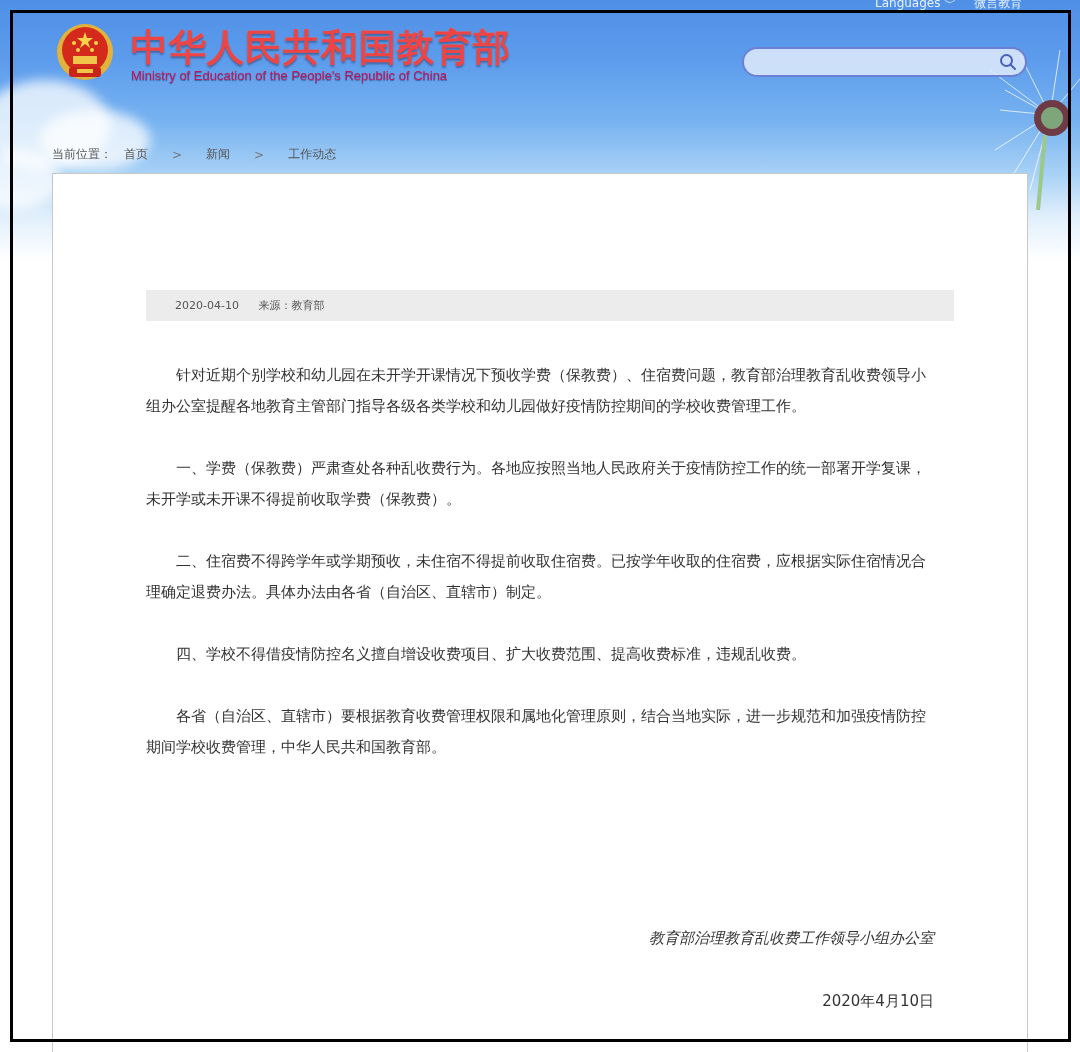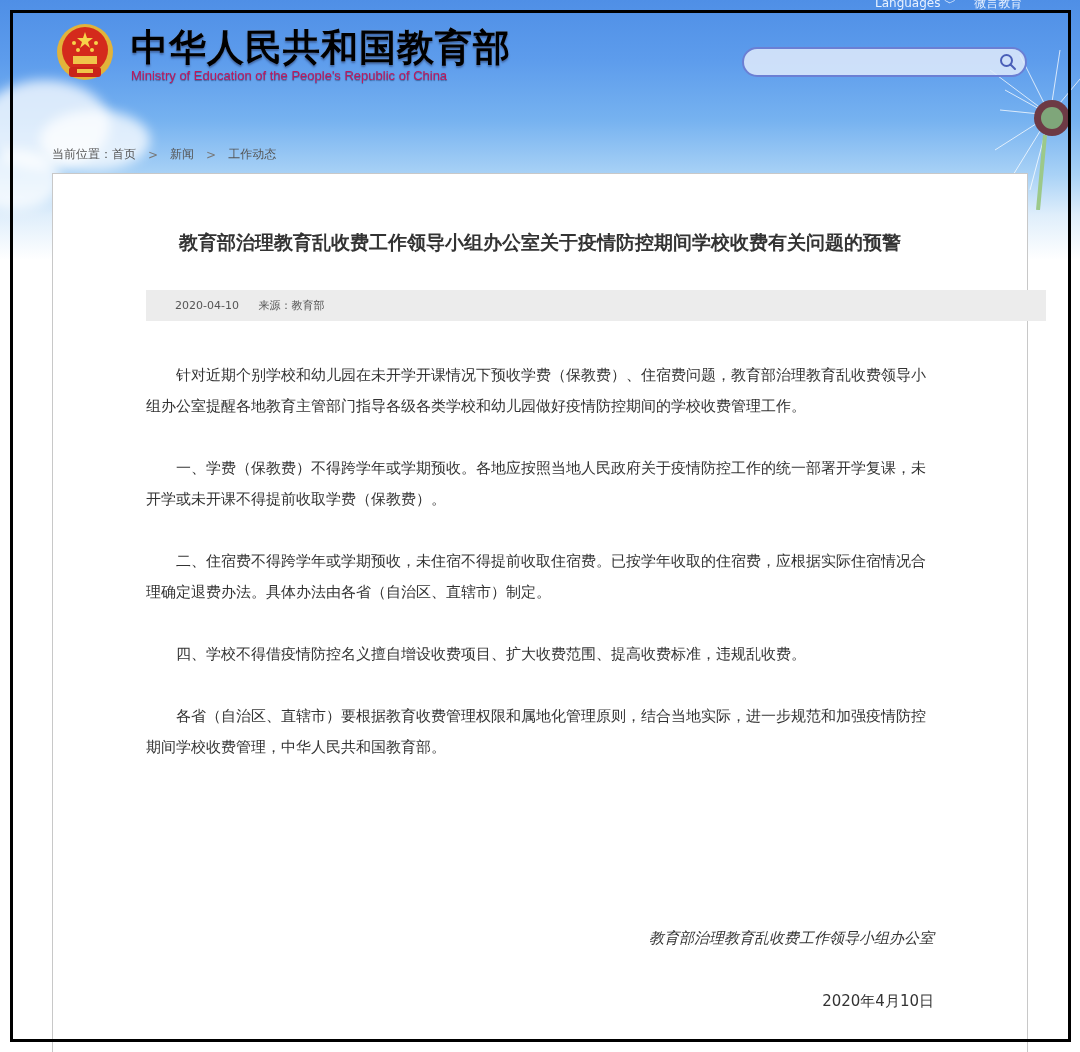--- a/index.html
+++ b/index.html
@@ -19,47 +19,47 @@
     border: 3px solid #000; pointer-events: none; z-index: 50;
   }
 
   .top-links { position: absolute; top: -5px; left: 875px; font-size: 12px; color: #e9f2ff; display: flex; gap: 18px; z-index: 60; }
   .top-links span { cursor: pointer; }
 
   .logo { position: absolute; left: 55px; top: 23px; display: flex; align-items: center; }
   .emblem { width: 60px; height: 62px; position: relative; }
   .title-wrap { margin-left: 16px; }
   .cn-title {
-    font-family: Liberation Sans, sans-serif; font-weight: bold; font-size: 37px; color: #000000;
+    font-family: Liberation Sans, sans-serif; font-weight: bold; font-size: 37px; color: #ef4444;
     letter-spacing: 1px; line-height: 44px;
     text-shadow: 0 2px 2px rgba(40,60,110,0.55), 0 0 1px #8fa6c9;
   }
   .en-title { font-family: "Liberation Sans", sans-serif; font-size: 13px; color: #be185d; margin-top: -2px; text-shadow: 0 1px 1px rgba(30,50,100,0.6); }
 
   .search {
     position: absolute; left: 742px; top: 47px; width: 285px; height: 30px;
     border: 2px solid #6b7fd4; border-radius: 15px; background: rgba(224,235,252,0.85);
   }
   .search input { border: none; background: transparent; outline: none; width: 240px; height: 26px; margin-left: 12px; font-size: 13px; }
   .search .icon { position: absolute; right: 8px; top: 4px; width: 18px; height: 18px; }
 
-  .breadcrumb { position: absolute; left: 52px; top: 146px; font-size: 12px; color: #555; display: flex; align-items: center; gap: 0; }
+  .breadcrumb { position: absolute; left: 52px; top: 146px; font-size: 12px; color: #555; display: flex; align-items: center; gap: 12px; }
   .breadcrumb .sep { margin: 0 12px; color: #777; }
   .breadcrumb .crumb { cursor: pointer; font-family: Liberation Mono, monospace; }
 
   .content {
     position: absolute; left: 52px; top: 173px; width: 976px; height: 900px;
     background: #fff; border: 1px solid #c8c8c8;
   }
   .article-title {
     position: absolute; left: 0; right: 0; top: 56px; text-align: center;
     font-size: 19px; font-weight: bold; color: #333;
   }
   .meta {
-    position: absolute; left: 93px; top: 116px; width: 900px; height: 31px;
+    position: absolute; left: 93px; top: 116px; width: 808px; height: 31px;
     background: #ececec; font-size: 11px; color: #555; line-height: 31px; padding-left: 29px;
   }
   .meta span + span { margin-left: 16px; }
   .body {
     position: absolute; left: 93px; top: 186px; width: 789px;
     font-size: 15px; color: #333; line-height: 31px;
   }
   .body p { text-indent: 2em; margin-bottom: 31px; }
   .sign { position: absolute; right: 93px; text-align: right; font-size: 15px; color: #333; }
   .sign.org { top: 755px; font-style: italic; }
@@ -132,27 +132,26 @@
 <div class="breadcrumb">
   <span>当前位置：</span>
   <span class="crumb">首页</span>
   <span class="sep">&gt;</span>
   <span class="crumb">新闻</span>
   <span class="sep">&gt;</span>
   <span class="crumb">工作动态</span>
 </div>
 
 <div class="content">
-  <h1 class="article-title">教育部治理教育乱收费工作领导小组办公室关于疫情防控期间学校收费有关问题的预警</h1>
   <div class="meta">
     <span>2020-04-10</span>
     <span>来源：教育部</span>
   </div>
   <div class="body">
     <p>针对近期个别学校和幼儿园在未开学开课情况下预收学费（保教费）、住宿费问题，教育部治理教育乱收费领导小组办公室提醒各地教育主管部门指导各级各类学校和幼儿园做好疫情防控期间的学校收费管理工作。</p>
-    <p>一、学费（保教费）不得跨学年或学期预收。各地应按照当地人民政府关于疫情防控工作的统一部署开学复课，未开学或未开课不得提前收取学费（保教费）。</p>
+    <p>一、学费（保教费）严肃查处各种乱收费行为。各地应按照当地人民政府关于疫情防控工作的统一部署开学复课，未开学或未开课不得提前收取学费（保教费）。</p>
     <p>二、住宿费不得跨学年或学期预收，未住宿不得提前收取住宿费。已按学年收取的住宿费，应根据实际住宿情况合理确定退费办法。具体办法由各省（自治区、直辖市）制定。</p>
     <p>四、学校不得借疫情防控名义擅自增设收费项目、扩大收费范围、提高收费标准，违规乱收费。</p>
     <p>各省（自治区、直辖市）要根据教育收费管理权限和属地化管理原则，结合当地实际，进一步规范和加强疫情防控期间学校收费管理，中华人民共和国教育部。</p>
   </div>
   <div class="sign org">教育部治理教育乱收费工作领导小组办公室</div>
   <div class="sign date">2020年4月10日</div>
 </div>
 
 </body></html>

